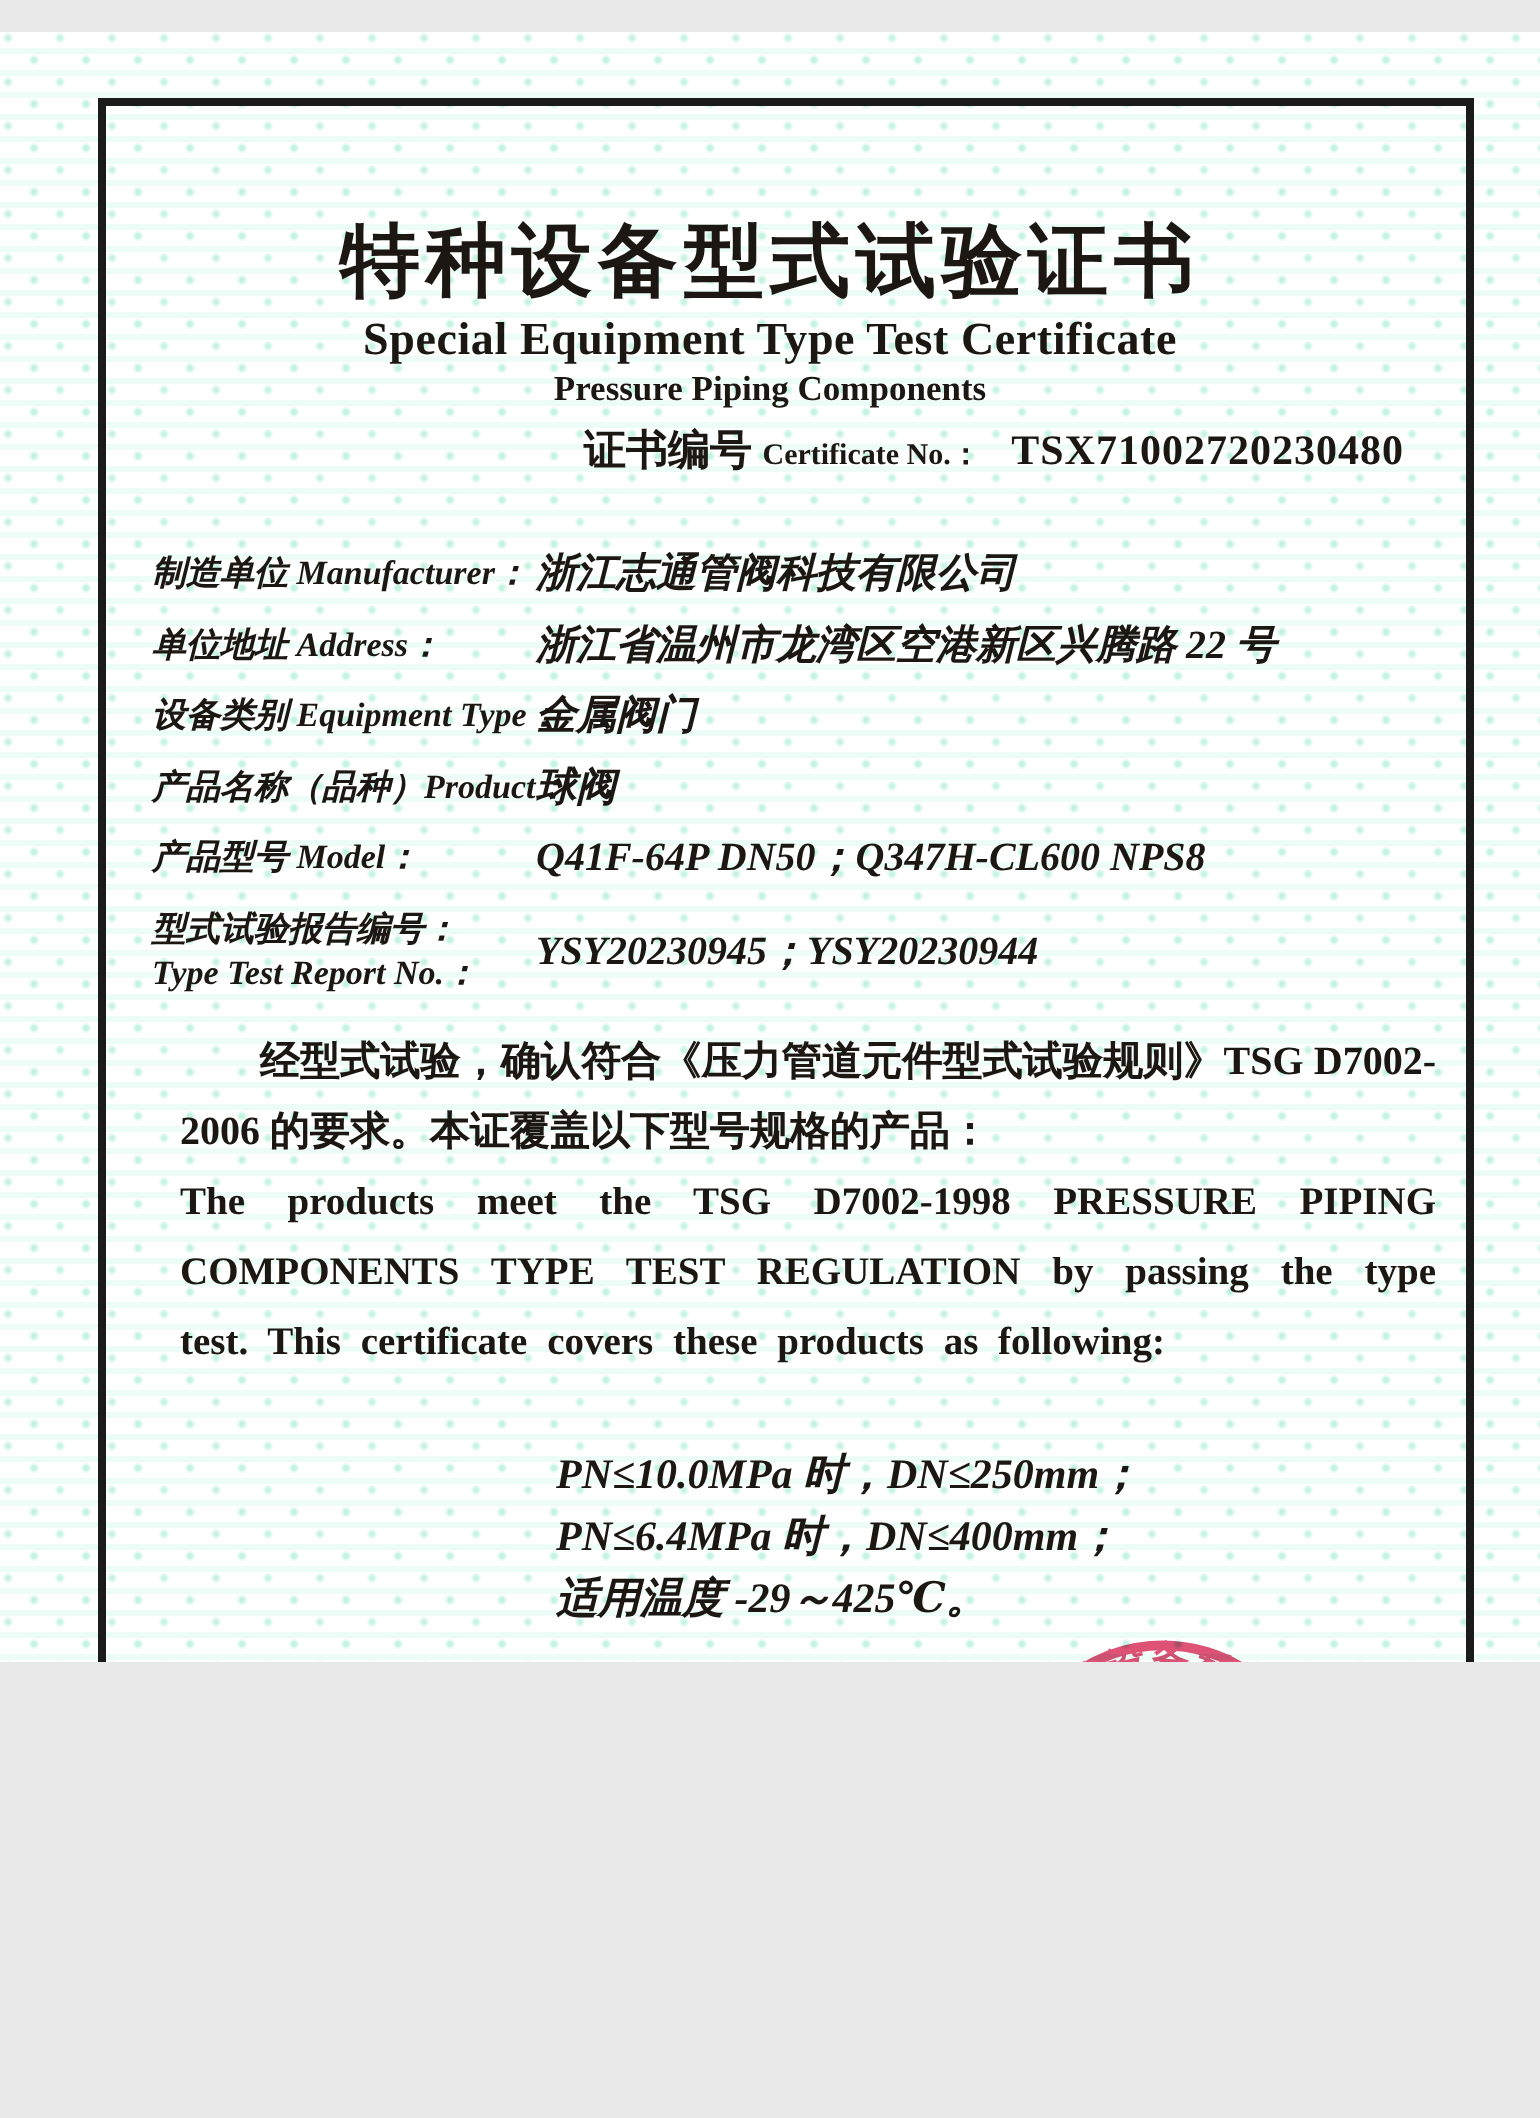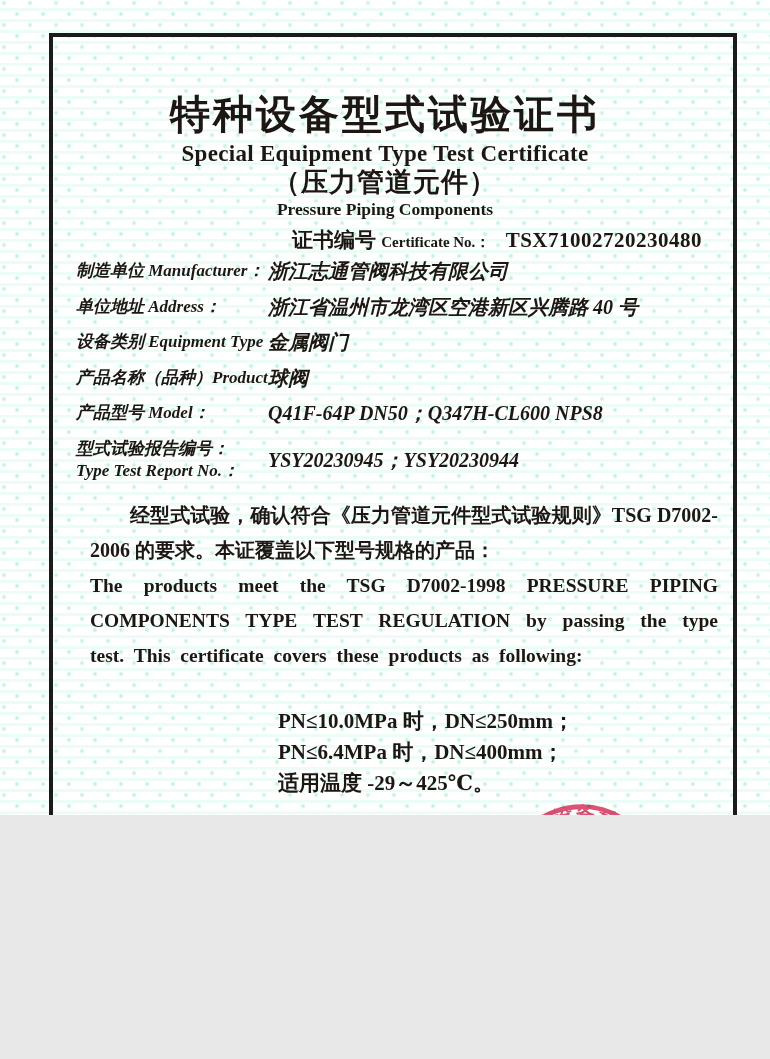--- a/index.html
+++ b/index.html
@@ -1,21 +1,21 @@
 <!DOCTYPE html>
 <html><head>
 <meta charset="utf-8">
 <style>
   * { box-sizing: border-box; }
   html, body { margin: 0; padding: 0; background: #e8e8e8; }
   .page {
     position: relative;
     width: 770px;
     height: 815px;
-    margin: 0 auto;
+    margin: 16px auto;
     overflow: hidden;
     color: #1c1712;
     font-family: "Liberation Serif", "DejaVu Serif", "DejaVu Sans", serif;
     background-color: #ffffff;
     background-image:
       radial-gradient(circle, rgba(112,226,182,0.42) 1px, rgba(112,226,182,0.16) 2px, rgba(112,226,182,0) 3px),
       radial-gradient(circle, rgba(112,226,182,0.38) 1px, rgba(112,226,182,0.14) 2px, rgba(112,226,182,0) 3px),
       repeating-linear-gradient(0deg, rgba(140,236,200,0.16) 0px, rgba(140,236,200,0.16) 3px, rgba(140,236,200,0) 3px, rgba(140,236,200,0) 11px);
     background-size: 26px 22px, 26px 22px, 100% 22px;
     background-position: 4px 3px, 17px 14px, 0 0;
@@ -45,21 +45,21 @@
   .field-value {
     position: absolute; left: 192px; top: 0;
     font-size: 20px; line-height: 22px; white-space: nowrap;
   }
   .field-row.two-line .field-value { top: 50%; transform: translateY(-50%); }
   
   .body-text { position: absolute; top: 498px; left: 90px; width: 628px; font-weight: bold; }
   .para-cn { margin: 0; font-size: 20px; line-height: 35px; text-indent: 2em; text-align: justify; }
   .para-en { margin: 0; font-size: 19.5px; line-height: 35px; text-align: justify; word-spacing: 5px; }
   
-  .specs { position: absolute; top: 706px; left: 278px; font-weight: bold; font-size: 21px; line-height: 31px; }
+  .specs { position: absolute; top: 706px; left: 278px; font-weight: bold; font-size: 21px; line-height: 31px; font-style: italic; }
   
   .footer { position: absolute; top: 843px; left: 338px; width: 392px; text-align: center; font-weight: bold; }
   .issuer-cn  { font-size: 22px; line-height: 29px; letter-spacing: 1px; }
   .issuer-en  { font-size: 22px; line-height: 25px; }
   .date-cn    { font-size: 21px; line-height: 28px; letter-spacing: 2px; }
   .date-label { font-size: 17px; line-height: 24px; font-style: italic; }
   
   .red-stamp {
     position: absolute; left: 500px; top: 801px;
     width: 163px; height: 163px;
@@ -72,37 +72,36 @@
 </head>
 <body>
 
 <div class="page">
 
   <div class="border-frame"></div>
 
   <div class="header">
     <h1 class="title-cn">特种设备型式试验证书</h1>
     <div class="title-en">Special Equipment Type Test Certificate</div>
-    <div class="subtitle-cn">（压力管道元件）</div>
     <div class="subtitle-en">Pressure Piping Components</div>
     <div class="cert-line">
       <span>证书编号</span>
       <span class="cert-label-en">Certificate No.：</span>
       <span class="cert-no">TSX71002720230480</span>
     </div>
   </div>
 
   <div class="fields">
     <div class="field-row">
       <span class="field-label">制造单位 Manufacturer：</span>
       <span class="field-value">浙江志通管阀科技有限公司</span>
     </div>
     <div class="field-row">
       <span class="field-label">单位地址 Address：</span>
-      <span class="field-value">浙江省温州市龙湾区空港新区兴腾路 40 号</span>
+      <span class="field-value">浙江省温州市龙湾区空港新区兴腾路 22 号</span>
     </div>
     <div class="field-row">
       <span class="field-label">设备类别 Equipment Type：</span>
       <span class="field-value">金属阀门</span>
     </div>
     <div class="field-row">
       <span class="field-label">产品名称（品种）Product：</span>
       <span class="field-value">球阀</span>
     </div>
     <div class="field-row">

